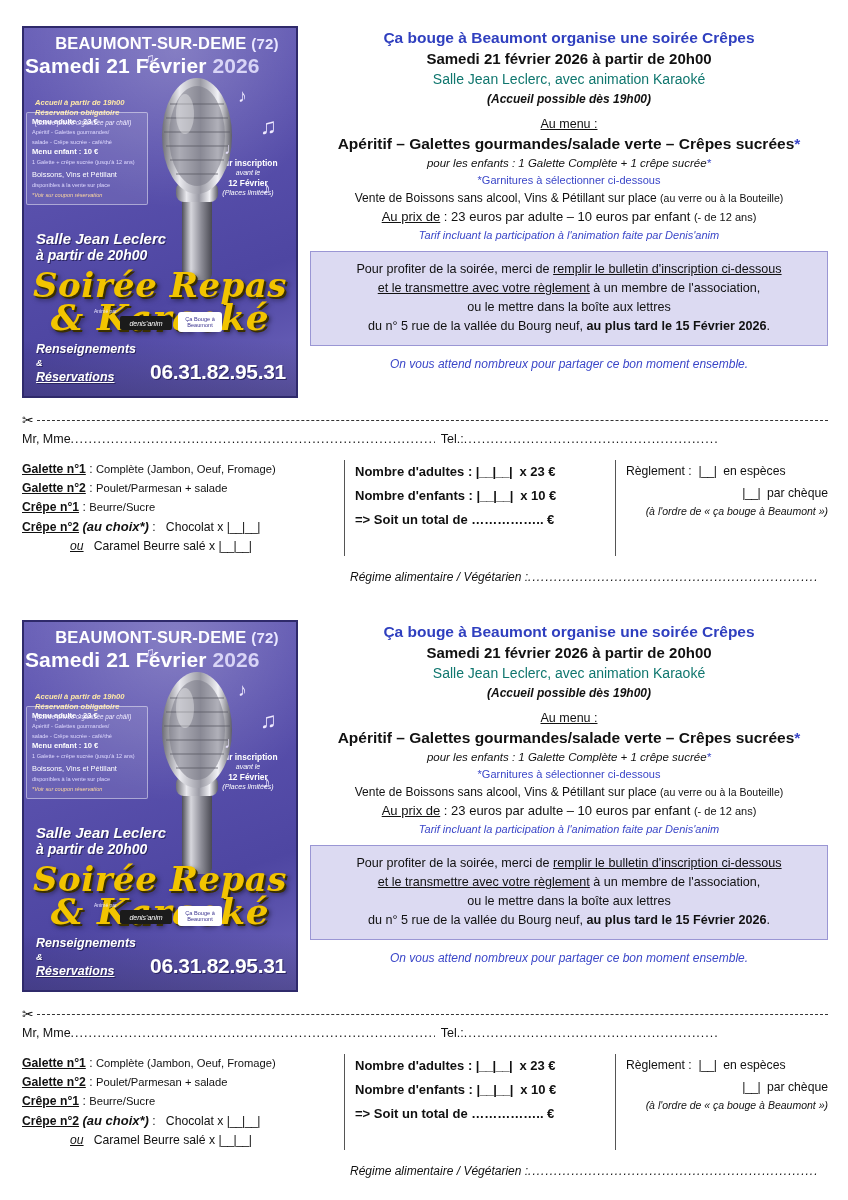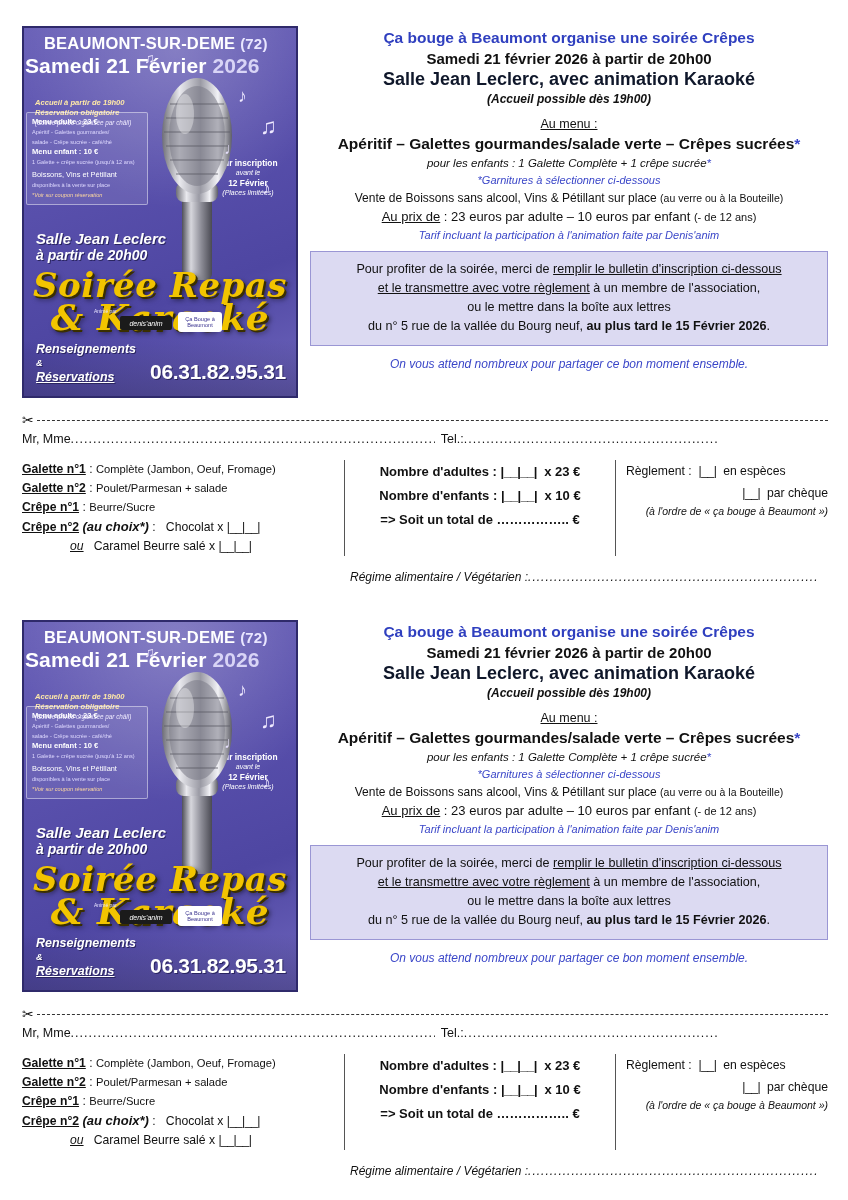--- a/index.html
+++ b/index.html
@@ -22,21 +22,21 @@
     background:linear-gradient(160deg,#6a61b8 0%,#5a51ad 35%,#4e46a2 70%,#6f66bd 100%);
     border:2px solid #2f2a6b;
     overflow:hidden;
   }
   .poster .glow{
     position:absolute;left:-10%;top:-15%;width:120%;height:70%;
     background:radial-gradient(ellipse at 55% 30%, rgba(255,255,255,.22), rgba(255,255,255,0) 62%);
   }
   .p-town{
     position:absolute;left:20px;top:6px;right:6px;
-    color:#fff;font-weight:bold;font-size:16.5px;letter-spacing:.2px;white-space:nowrap;
+    color:#fff;font-weight:bold;font-size:16.5px;letter-spacing:.2px;white-space:nowrap;text-align:center;
   }
   .p-town .dept{font-weight:bold;color:#e9e6ff;font-size:15px;}
   .p-date{
     position:absolute;left:1px;top:26px;right:6px;color:#fff;
     font-weight:bold;font-size:21px;letter-spacing:.1px;white-space:nowrap;
   }
   .p-date .yr{color:#d8d4f6;}
   .p-note{
     position:absolute;left:11px;top:48px;width:150px;color:#ffe9a8;
     font-size:7.6px;line-height:10px;font-style:italic;font-weight:bold;margin-top:22px;
@@ -96,28 +96,28 @@
     position:absolute;left:154px;bottom:64px;width:44px;height:20px;
     background:#ffffff;border-radius:3px;color:#3b3490;font-size:5.6px;
     display:flex;align-items:center;justify-content:center;text-align:center;
     line-height:6px;padding:1px;box-sizing:border-box;
   }
 
   
   .rt{position:absolute;left:310px;top:24px;width:518px;text-align:center;}
   .t-head{color:#2f3fbf;font-weight:bold;font-size:15.5px;line-height:20px;}
   .t-date{color:#111;font-weight:bold;font-size:15px;line-height:21px;}
-  .t-salle{color:#0f172a;font-weight:bold;font-size:18px;line-height:20px;}
+  .t-salle{color:#0f766e;font-weight:normal;font-size:14px;line-height:20px;}
   .t-acc{font-style:italic;font-size:12px;line-height:20px;font-weight:bold;}
   .t-menu{font-size:12.5px;line-height:17px;margin-top:7px;}
   .u{text-decoration:underline;}
   .t-dish{font-weight:bold;font-size:15.5px;line-height:22px;}
   .star{color:#3a46c8;}
   .t-kids{font-style:italic;font-size:11.5px;line-height:17px;}
-  .t-garn{color:#3a46c8;font-style:italic;font-size:11px;line-height:17px;}
+  .t-garn{color:#3a46c8;font-size:11px;line-height:17px;}
   .t-boiss{font-size:12px;line-height:18px;}
   .t-boiss .sm{font-size:10.5px;}
   .t-prix{font-size:13px;line-height:20px;}
   .t-prix .sm{font-size:11px;}
   .t-tarif{color:#3a46c8;font-style:italic;font-size:11px;line-height:16px;}
 
   .box{
     margin:8px 0 0 0;background:#dcdaf2;border:1px solid #9a96d4;
     padding:8px 10px 9px 10px;font-size:12.6px;line-height:19px;
   }
@@ -130,21 +130,21 @@
 
   
   .form{position:absolute;left:22px;width:806px;}
   .f-row1{font-size:12.5px;display:flex;align-items:baseline;}
   .f-row1 .nm{white-space:nowrap;}
   .f-row1 .dots{flex:1;overflow:hidden;white-space:nowrap;letter-spacing:1px;}
   .f-row1 .tel{white-space:nowrap;padding-left:6px;}
 
   .cols{display:flex;margin-top:14px;}
   .col1{width:322px;padding-right:6px;box-sizing:border-box;}
-  .col2{width:272px;border-left:1px solid #555;border-right:1px solid #555;padding:0 10px;box-sizing:border-box;text-align:center;}
+  .col2{width:272px;border-left:1px solid #555;border-right:1px solid #555;padding:0 10px;box-sizing:border-box;}
   .col3{width:212px;padding-left:10px;box-sizing:border-box;}
   .li{font-size:12.2px;line-height:19px;white-space:nowrap;}
   .li .lbl{font-weight:bold;text-decoration:underline;}
   .li .ital{font-style:italic;font-size:13px;font-weight:bold;}
   .li .small{font-size:11.2px;}
   .bx{letter-spacing:-.5px;}
   .indent{padding-left:48px;}
   .c2line{font-size:13px;font-weight:bold;line-height:24px;white-space:nowrap;}
   .c3line{font-size:12.2px;line-height:22px;white-space:nowrap;}
   .c3note{font-size:10.5px;font-style:italic;text-align:right;line-height:14px;}

